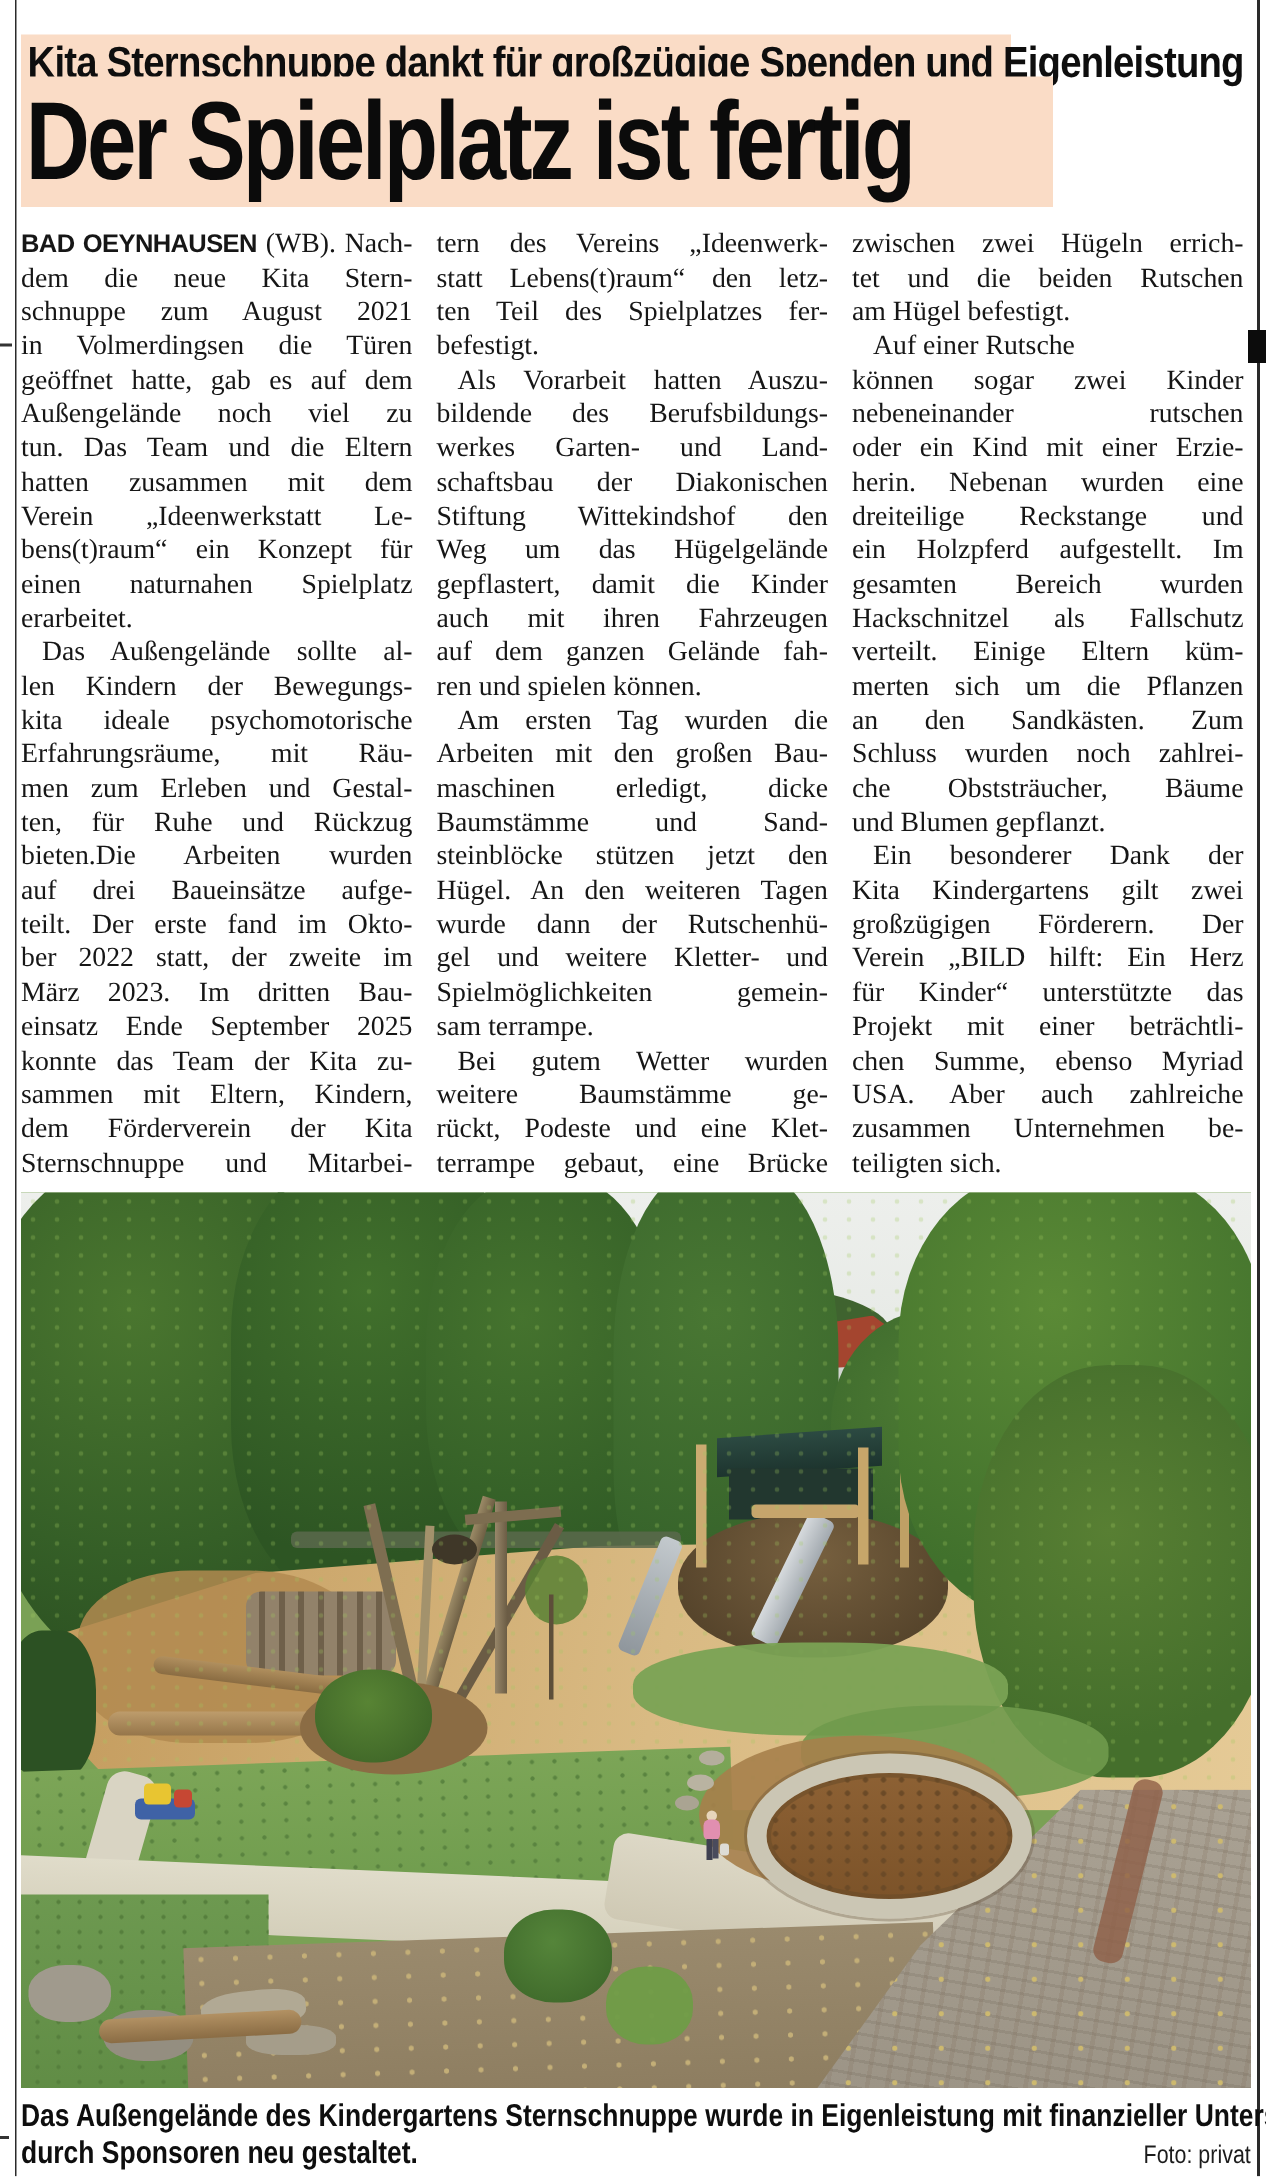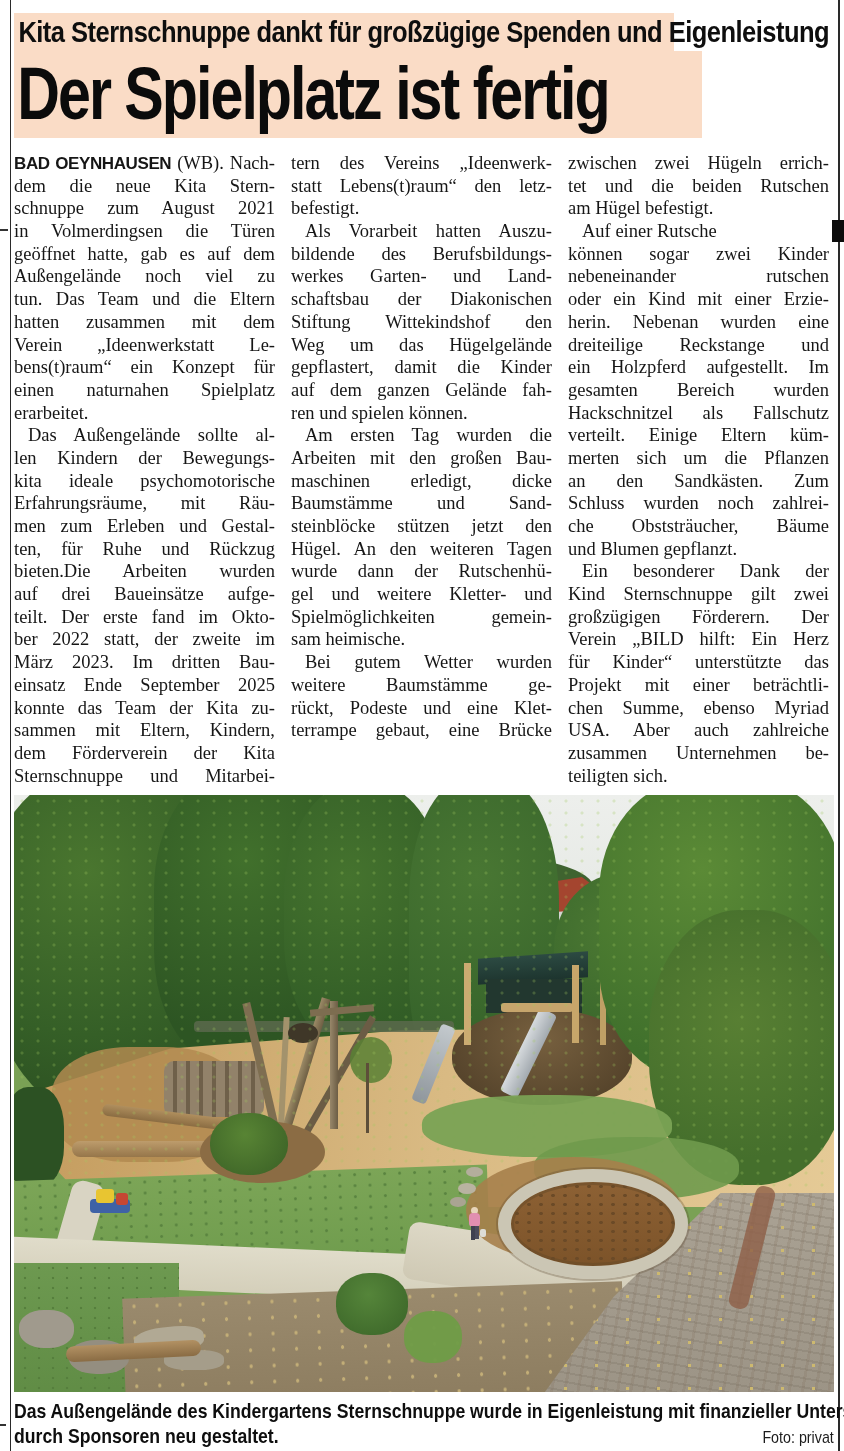--- a/index.html
+++ b/index.html
@@ -4,21 +4,21 @@
 <style>
   html,body{margin:0;padding:0;background:#fff;}
   .page{position:relative;width:844px;height:1451px;background:#fff;overflow:hidden;
         font-family:"Liberation Serif",serif;color:#111;}
   .rule{position:absolute;background:#2a2a2a;}
   .rule-left{left:10px;top:0;width:1px;height:1451px;}
   .rule-right{left:838px;top:0;width:2px;height:1451px;}
   .tick{position:absolute;background:#333;}
   .blackbox{position:absolute;left:832px;top:220px;width:12px;height:22px;background:#0c0c0c;}
   
-  .kicker-bar{position:absolute;left:14px;top:13px;width:660px;height:38px;background:var(--peach,#fadcc6);}
+  .kicker-bar{position:absolute;left:14px;top:23px;width:660px;height:38px;background:var(--peach,#fadcc6);}
   .kicker-bar span{display:inline-block;font-family:"Liberation Sans",sans-serif;font-weight:700;
       font-size:29px;line-height:38px;letter-spacing:-0.6px;white-space:nowrap;
       transform:scaleX(.88);transform-origin:0 50%;padding-left:5px;color:#0e0e0e;}
   .headline-bar{position:absolute;left:14px;top:51px;width:688px;height:87px;background:var(--peach,#fadcc6);overflow:hidden;}
   .headline-bar span{display:inline-block;font-family:"Liberation Sans",sans-serif;font-weight:700;
       font-size:74px;line-height:86px;letter-spacing:-2.5px;white-space:nowrap;
       transform:scaleX(.8);transform-origin:0 50%;padding-left:4px;color:#0b0b0b;}
   
   .columns{position:absolute;left:14px;top:152px;width:816px;display:flex;gap:16px;}
   .col{width:261px;}
@@ -84,40 +84,42 @@
         <div class="line">März 2023. Im dritten Bau-</div>
         <div class="line">einsatz Ende September 2025</div>
         <div class="line">konnte das Team der Kita zu-</div>
         <div class="line">sammen mit Eltern, Kindern,</div>
         <div class="line">dem Förderverein der Kita</div>
         <div class="line">Sternschnuppe und Mitarbei-</div>
       </div>
       <div class="col">
         <div class="line">tern des Vereins „Ideenwerk-</div>
         <div class="line">statt Lebens(t)raum“ den letz-</div>
+        <div class="line">ten Teil des Spielplatzes fer-</div>
         <div class="line e">befestigt.</div>
         <div class="line i">Als Vorarbeit hatten Auszu-</div>
         <div class="line">bildende des Berufsbildungs-</div>
         <div class="line">werkes Garten- und Land-</div>
         <div class="line">schaftsbau der Diakonischen</div>
         <div class="line">Stiftung Wittekindshof den</div>
         <div class="line">Weg um das Hügelgelände</div>
         <div class="line">gepflastert, damit die Kinder</div>
+        <div class="line">auch mit ihren Fahrzeugen</div>
         <div class="line">auf dem ganzen Gelände fah-</div>
         <div class="line e">ren und spielen können.</div>
         <div class="line i">Am ersten Tag wurden die</div>
         <div class="line">Arbeiten mit den großen Bau-</div>
         <div class="line">maschinen erledigt, dicke</div>
         <div class="line">Baumstämme und Sand-</div>
         <div class="line">steinblöcke stützen jetzt den</div>
         <div class="line">Hügel. An den weiteren Tagen</div>
         <div class="line">wurde dann der Rutschenhü-</div>
         <div class="line">gel und weitere Kletter- und</div>
         <div class="line">Spielmöglichkeiten gemein-</div>
-        <div class="line e">sam heimische.</div>
+        <div class="line e">sam terrampe.</div>
         <div class="line i">Bei gutem Wetter wurden</div>
         <div class="line">weitere Baumstämme ge-</div>
         <div class="line">rückt, Podeste und eine Klet-</div>
         <div class="line">terrampe gebaut, eine Brücke</div>
       </div>
       <div class="col">
         <div class="line">zwischen zwei Hügeln errich-</div>
         <div class="line">tet und die beiden Rutschen</div>
         <div class="line e">am Hügel befestigt.</div>
         <div class="line e i">Auf einer Rutsche</div>
@@ -129,21 +131,21 @@
         <div class="line">ein Holzpferd aufgestellt. Im</div>
         <div class="line">gesamten Bereich wurden</div>
         <div class="line">Hackschnitzel als Fallschutz</div>
         <div class="line">verteilt. Einige Eltern küm-</div>
         <div class="line">merten sich um die Pflanzen</div>
         <div class="line">an den Sandkästen. Zum</div>
         <div class="line">Schluss wurden noch zahlrei-</div>
         <div class="line">che Obststräucher, Bäume</div>
         <div class="line e">und Blumen gepflanzt.</div>
         <div class="line i">Ein besonderer Dank der</div>
-        <div class="line">Kind Sternschnuppe gilt zwei</div>
+        <div class="line">Kita Kindergartens gilt zwei</div>
         <div class="line">großzügigen Förderern. Der</div>
         <div class="line">Verein „BILD hilft: Ein Herz</div>
         <div class="line">für Kinder“ unterstützte das</div>
         <div class="line">Projekt mit einer beträchtli-</div>
         <div class="line">chen Summe, ebenso Myriad</div>
         <div class="line">USA. Aber auch zahlreiche</div>
         <div class="line">zusammen Unternehmen be-</div>
         <div class="line e">teiligten sich.</div>
       </div>
     </div>

